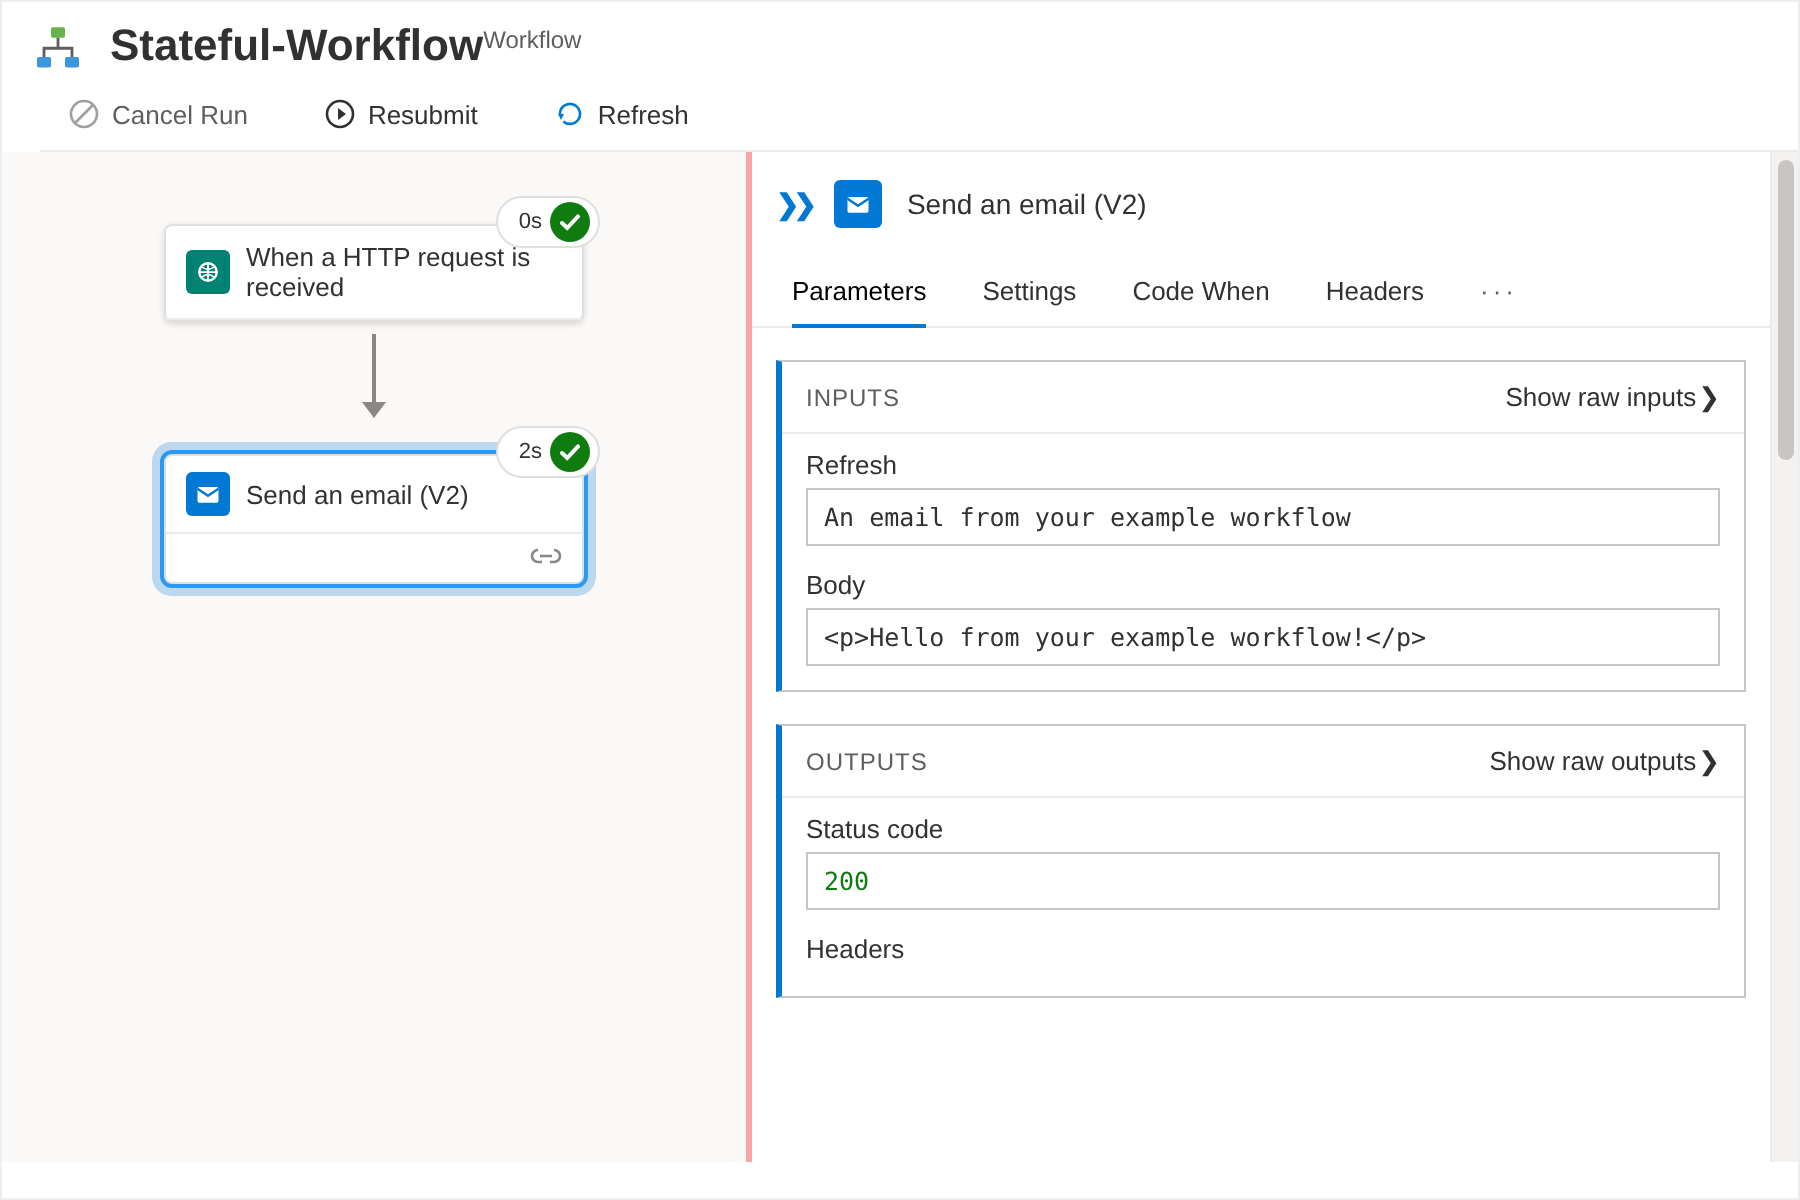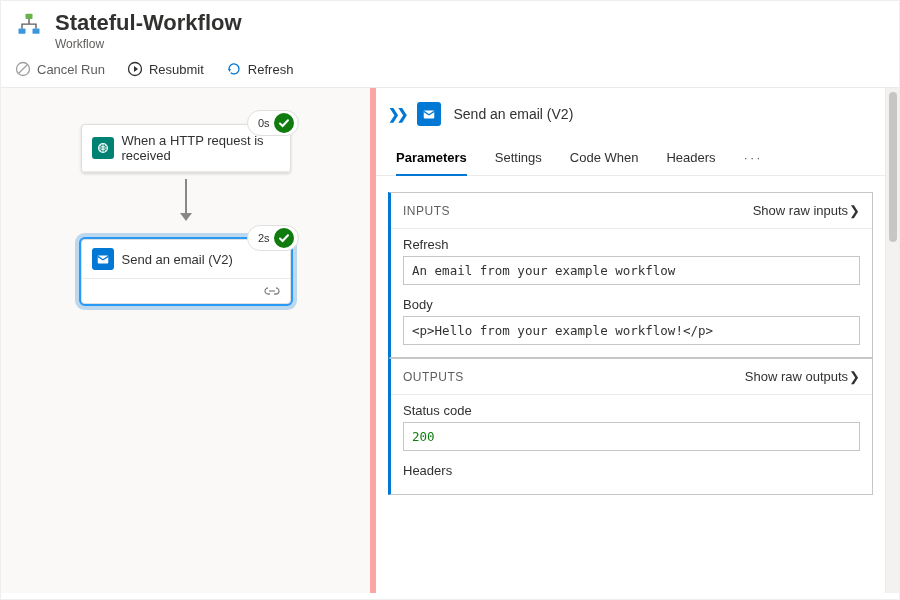--- a/index.html
+++ b/index.html
@@ -10,31 +10,31 @@
     --panel:#faf9f8;
     --green:#107c10;
     --teal:#008272;
     --card-shadow:0 1px 3px rgba(0,0,0,.15);
   }
   *{box-sizing:border-box;font-family:"Segoe UI",Arial,sans-serif;}
   body{margin:0;width:900px;height:600px;overflow:hidden;color:var(--text);background:#fff;border:1px solid #eee;}
   
   .hdr{display:flex;align-items:flex-start;padding:10px 14px 4px 14px;gap:12px;}
   .wf-icon{width:28px;height:28px;display:flex;align-items:center;justify-content:center}
-  .hdr-titles{display:flex;flex-direction:column}
+  .hdr-titles{display:flex;flex-direction:row}
   .hdr-title{font-size:22px;font-weight:600;margin:0;line-height:1.1}
   .hdr-sub{font-size:12px;color:var(--muted);margin-top:2px}
   
-  .toolbar{display:flex;align-items:center;gap:22px;padding:6px 14px 10px 14px;border-bottom:1px solid #edebe9;font-size:13px;}
+  .toolbar{display:flex;align-items:center;gap:38px;padding:6px 14px 10px 14px;border-bottom:1px solid #edebe9;font-size:13px;margin-left:19px;}
   .tbtn{display:flex;align-items:center;gap:6px;color:var(--muted);cursor:default}
   .tbtn.enabled{color:var(--text);cursor:pointer}
   .tbtn svg{width:16px;height:16px}
   
   .main{display:flex;height:calc(600px - 95px);}
-  .canvas{flex:0 0 375px;background:var(--panel);border-right:6px solid #fca5a5;position:relative;padding-top:36px}
+  .canvas{flex:0 0 375px;background:var(--panel);border-right:3px solid #fca5a5;position:relative;padding-top:36px}
   .details{flex:1;position:relative;background:#fff;display:flex;flex-direction:column}
   .scrollbar{width:14px;background:#f3f2f1;border-left:1px solid #edebe9}
   .scrollbar .thumb{width:8px;margin:4px auto;height:150px;background:#c8c6c4;border-radius:4px}
   
   .node-wrap{position:relative;margin:0 auto;width:210px}
   .node{background:#fff;border-radius:4px;box-shadow:var(--card-shadow);border:1px solid #e1dfdd;}
   .node.selected{outline:2px solid #2899f5;box-shadow:0 0 0 6px rgba(0,120,212,.25);}
   .node-head{display:flex;align-items:center;gap:8px;padding:8px 10px;font-size:13px;border-bottom:1px solid #edebe9}
   .node-icon{width:22px;height:22px;border-radius:3px;display:flex;align-items:center;justify-content:center;flex-shrink:0}
   .node-icon.teal{background:var(--teal)}
@@ -46,25 +46,25 @@
   .arrow{display:flex;flex-direction:column;align-items:center;margin:6px auto 18px auto;height:42px}
   .arrow-line{width:2px;flex:1;background:#8a8886}
   .arrow-head{width:0;height:0;border-left:6px solid transparent;border-right:6px solid transparent;border-top:8px solid #8a8886}
   
   .dp-head{display:flex;align-items:center;gap:12px;padding:14px 18px 10px 12px;border-bottom:none}
   .collapse-icon{color:var(--azure-blue);font-weight:bold;font-size:14px;letter-spacing:-3px;cursor:pointer}
   .dp-card-icon{width:24px;height:24px;background:var(--azure-blue);border-radius:3px;display:flex;align-items:center;justify-content:center}
   .dp-title{font-size:14px}
   .tabs{display:flex;gap:28px;padding:8px 20px 0 20px;border-bottom:1px solid #edebe9;font-size:13px}
   .tab{padding:6px 0 10px 0;color:#323130;cursor:pointer;position:relative}
-  .tab.active{color:#000;font-weight:700}
+  .tab.active{color:#000;font-weight:400}
   .tab.active::after{content:"";position:absolute;left:0;right:0;bottom:-1px;height:2px;background:var(--azure-blue)}
   .tab.more{color:#605e5c;letter-spacing:2px}
   .dp-body{flex:1;overflow:hidden;padding:16px 12px 0 12px}
-  .section{border:1px solid var(--border);border-left:3px solid var(--azure-blue);}
+  .section{border:1px solid var(--border);border-left:3px solid var(--azure-blue);margin-bottom:16px;}
   .sec-head{display:flex;justify-content:space-between;align-items:center;padding:10px 12px;border-bottom:1px solid #edebe9;background:#fff}
   .sec-title{font-size:12px;letter-spacing:.5px;color:#605e5c}
   .sec-link{font-size:13px;color:var(--text);display:flex;align-items:center;gap:1px;cursor:pointer}
   .field{padding:8px 12px 4px 12px}
   .flabel{font-size:13px;margin-bottom:4px;color:#323130}
   .fvalue{border:1px solid var(--border);padding:6px 8px;font-family:Consolas,monospace;font-size:12.5px;color:#323130;background:#fff}
   .fvalue.code{color:#107c10}
   .section .field:last-child{padding-bottom:12px}
 </style>
 </head>

